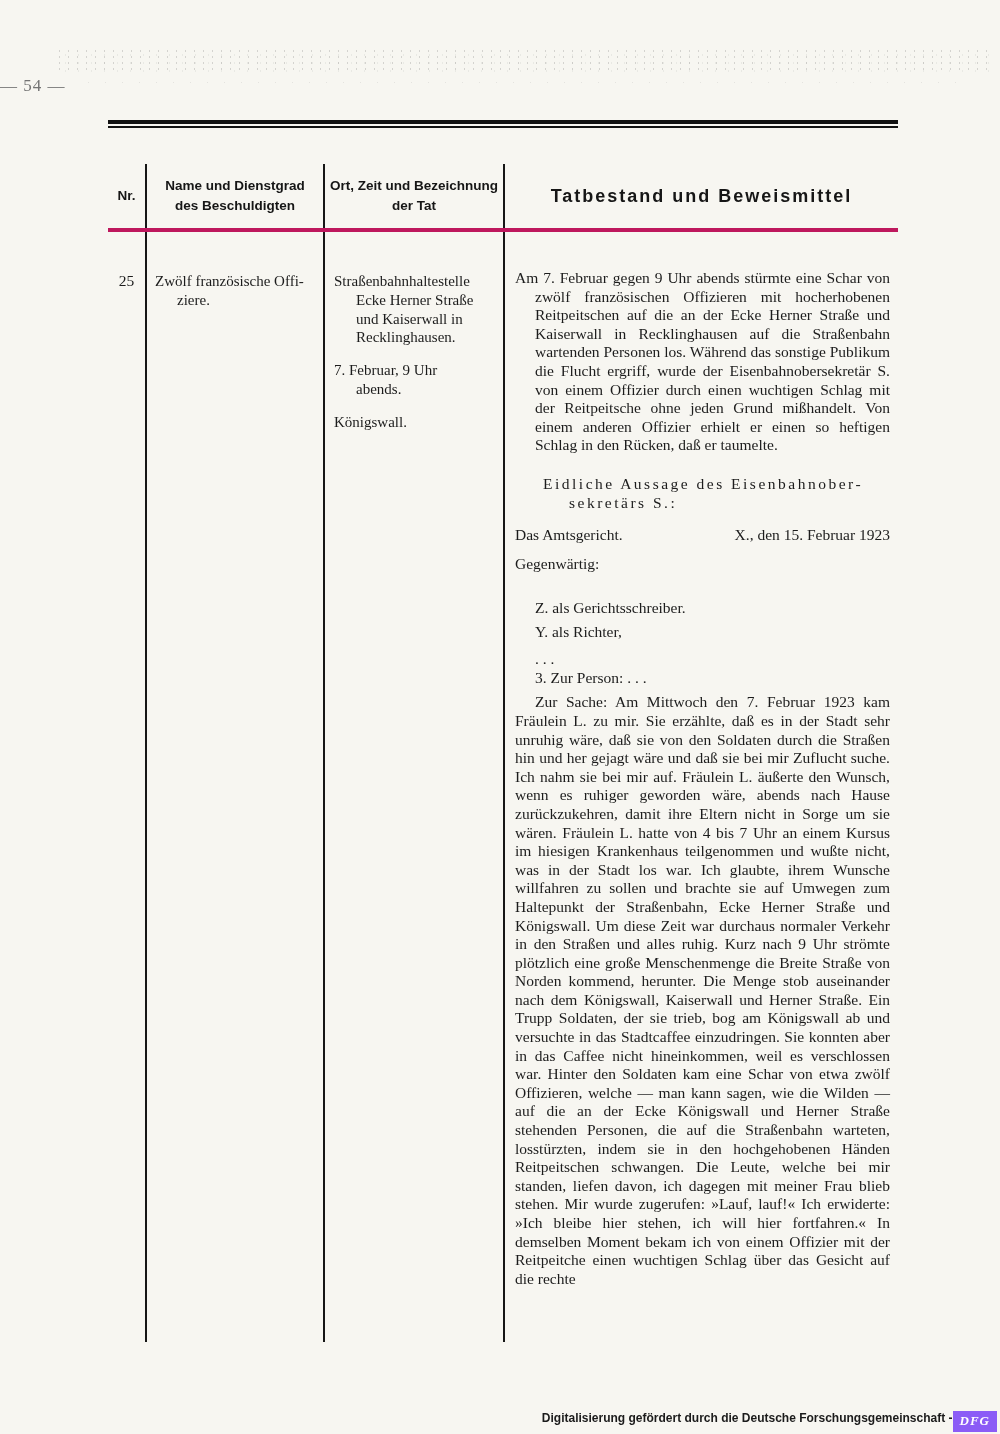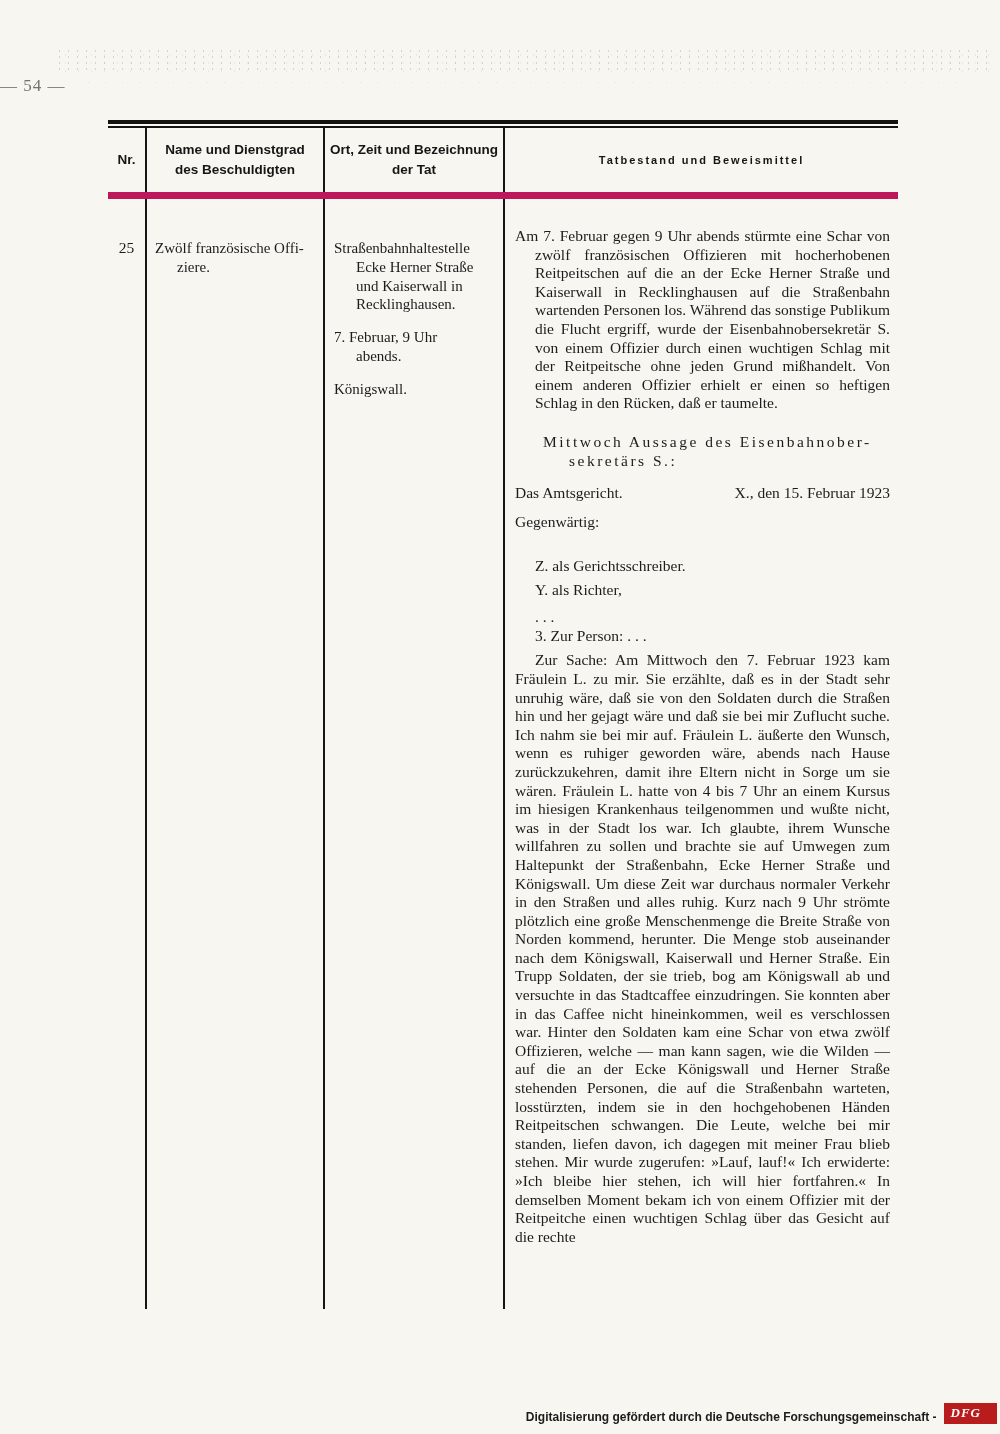--- a/index.html
+++ b/index.html
@@ -37,48 +37,48 @@
   }
 
   .doc-table {
     position: absolute; left: 108px; top: 120px; width: 790px;
     border-top: 4px solid #131313;
   }
   .doc-table::before {
     content: ""; display: block; height: 2px; background: #131313; margin-top: 2px;
   }
 
-  .head-row { display: flex; border-bottom: 7px solid #be185d; min-height: 64px; }
+  .head-row { display: flex; border-bottom: 4px solid #be185d; min-height: 64px; margin-top: 36px; }
   .body-row { display: flex; min-height: 1110px; }
 
   .cell { box-sizing: border-box; }
   .c-nr  { width: 39px;  flex: 0 0 39px; }
   .c-name{ width: 178px; flex: 0 0 178px; }
   .c-ort { width: 180px; flex: 0 0 180px; }
   .c-tat { flex: 1 1 auto; }
   .vline { border-right: 2px solid #161616; }
 
   .head {
     display: flex; align-items: center; justify-content: center;
     text-align: center;
     font-family: "Liberation Sans", sans-serif;
     font-weight: 700; font-size: 13.5px; line-height: 1.5;
     white-space: pre-line;
     color: #161616;
     padding: 4px 2px;
   }
-  .head-tat { font-size: 11px; letter-spacing: 2px; }
+  .head-tat { font-size: 18px; letter-spacing: 2px; }
 
   .body-nr {
     padding-top: 40px; text-align: center;
     font-size: 15.5px;
   }
   .body-name { padding: 40px 6px 0 8px; font-size: 15px; line-height: 1.25; }
   .body-ort  { padding: 40px 7px 0 9px; font-size: 15px; line-height: 1.25; }
-  .body-tat  { padding: 28px 8px 0 10px; font-size: 15.5px; line-height: 1.2; }
+  .body-tat  { padding: 37px 8px 0 10px; font-size: 15.5px; line-height: 1.2; }
 
   p { margin: 0; }
   .hang22 { padding-left: 22px; text-indent: -22px; white-space: pre-line; }
   .hang20 { padding-left: 20px; text-indent: -20px; }
   .mb14 { margin-bottom: 14px; }
   .mb20 { margin-bottom: 20px; }
 
   .just { text-align: justify; }
 
   .heading { letter-spacing: 2.5px; margin-bottom: 14px; }
@@ -87,32 +87,32 @@
 
   .court-line { display: flex; justify-content: space-between; margin-bottom: 10px; }
   .present-label { margin-bottom: 26px; }
   .ind20 { margin-left: 20px; }
   .tight { margin-bottom: 5px; }
   .dots { margin-top: 12px; margin-bottom: 0; line-height: 0.6; }
   .zur-person { margin-top: 6px; margin-bottom: 6px; }
   .first-ind { text-indent: 20px; }
 
   .footer {
-    position: absolute; right: 3px; bottom: 10px;
-    display: flex; align-items: flex-end; gap: 7px;
+    position: absolute; right: 3px; bottom: 2px;
+    display: flex; align-items: flex-start; 
     font-family: "Liberation Sans", sans-serif;
     font-weight: 700; font-size: 12px; color: #1b1b1b;
   }
   .dfg-logo {
     display: inline-block;
-    background: #b91c1c; color: #ffffff;
+    background: #8b5cf6; color: #ffffff;
     font-family: "Liberation Serif", serif;
     font-style: italic; font-weight: 700;
     font-size: 13px; letter-spacing: 1px;
-    padding: 2px 16px 3px 7px;
+    padding: 2px 7px 3px 7px;
     line-height: 1.2;
   }
 </style>
 </head>
 <body>
 
 <div class="page">
   <div class="noise-band"></div>
   <div class="noise-band2"></div>
 
@@ -143,21 +143,21 @@
 Recklinghausen.</p>
         <p class="hang22 mb14">7. Februar,   9 Uhr
 abends.</p>
         <p>Königswall.</p>
       </div>
 
       <div class="cell c-tat body-tat">
         <p class="hang20 just mb20">Am 7. Februar gegen 9 Uhr abends stürmte eine Schar von zwölf französischen Offizieren mit hocherhobenen Reitpeitschen auf die an der Ecke Herner Straße und Kaiserwall in Recklinghausen auf die Straßenbahn wartenden Personen los. Während das sonstige Publikum die Flucht ergriff, wurde der Eisenbahnobersekretär S. von einem Offizier durch einen wuchtigen Schlag mit der Reitpeitsche ohne jeden Grund mißhandelt. Von einem anderen Offizier erhielt er einen so heftigen Schlag in den Rücken, daß er taumelte.</p>
 
         <div class="heading">
-          <div class="h1">Mittwoch Aussage des Eisenbahnober-</div>
+          <div class="h1">Eidliche Aussage des Eisenbahnober-</div>
           <div class="h2">sekretärs S.:</div>
         </div>
 
         <div class="court-line">
           <span>Das Amtsgericht.</span>
           <span>X., den 15. Februar 1923</span>
         </div>
 
         <p class="present-label">Gegenwärtig:</p>
         <p class="ind20 tight">Z. als Gerichtsschreiber.</p>

